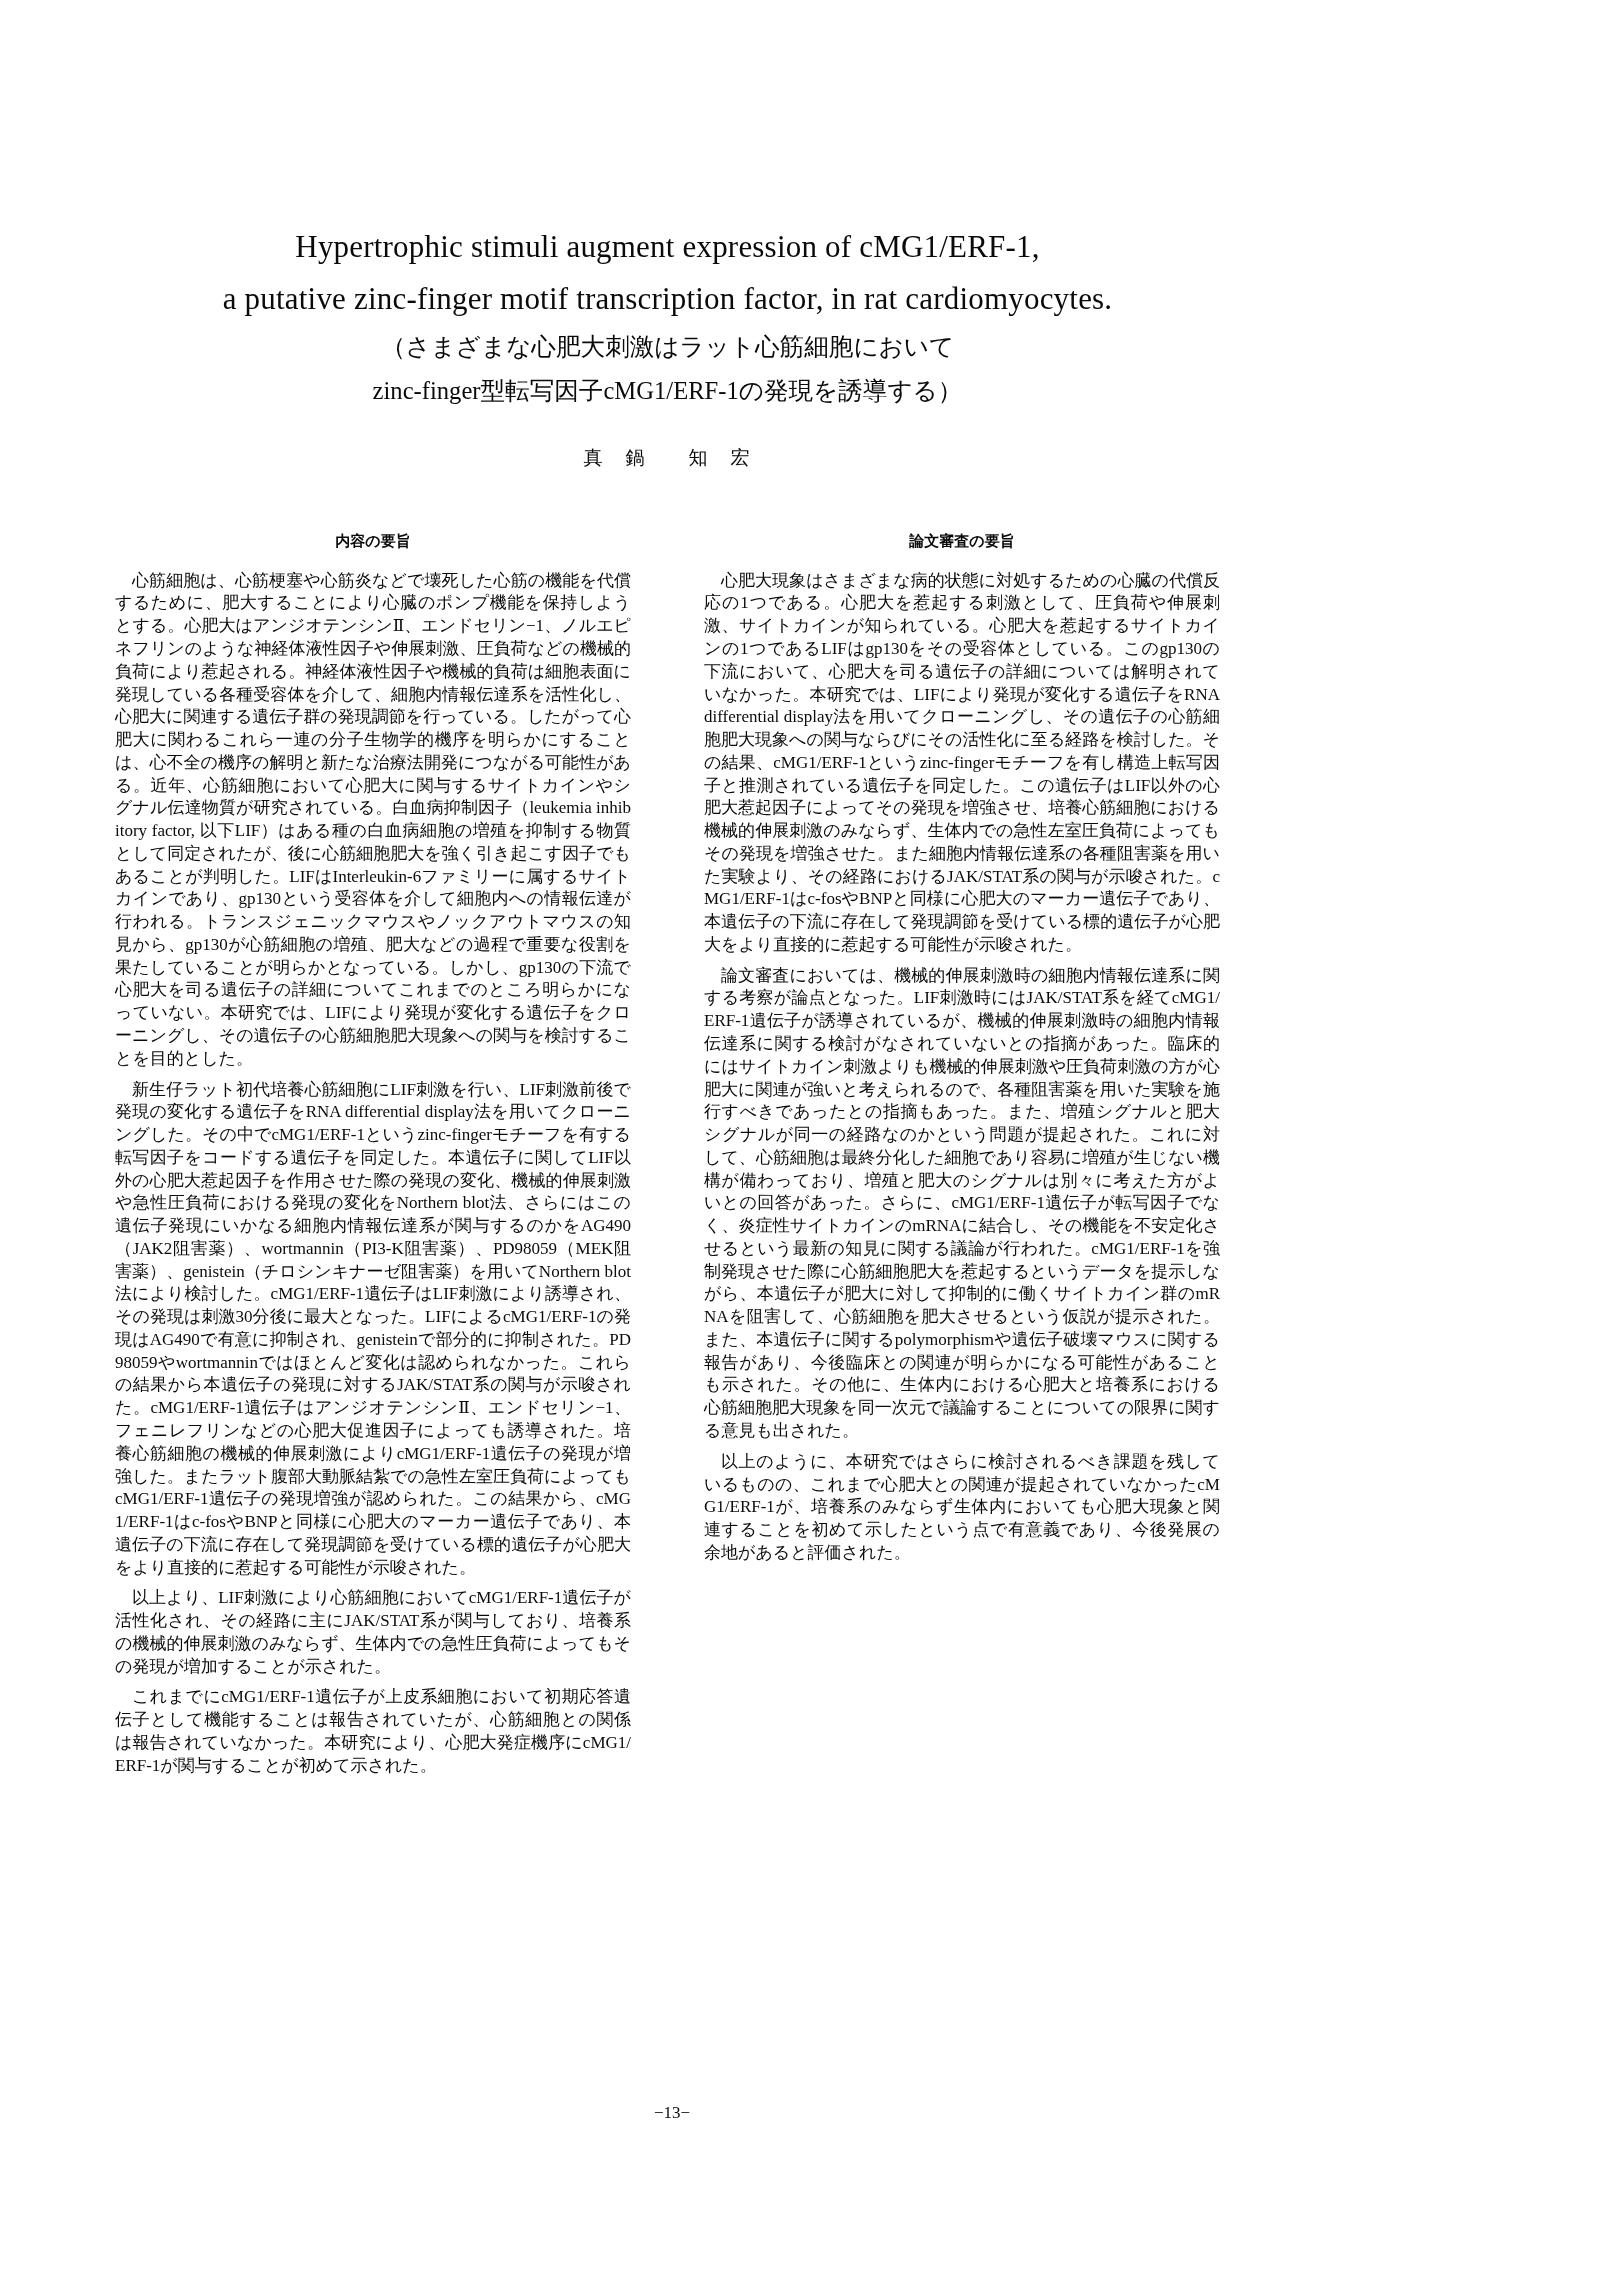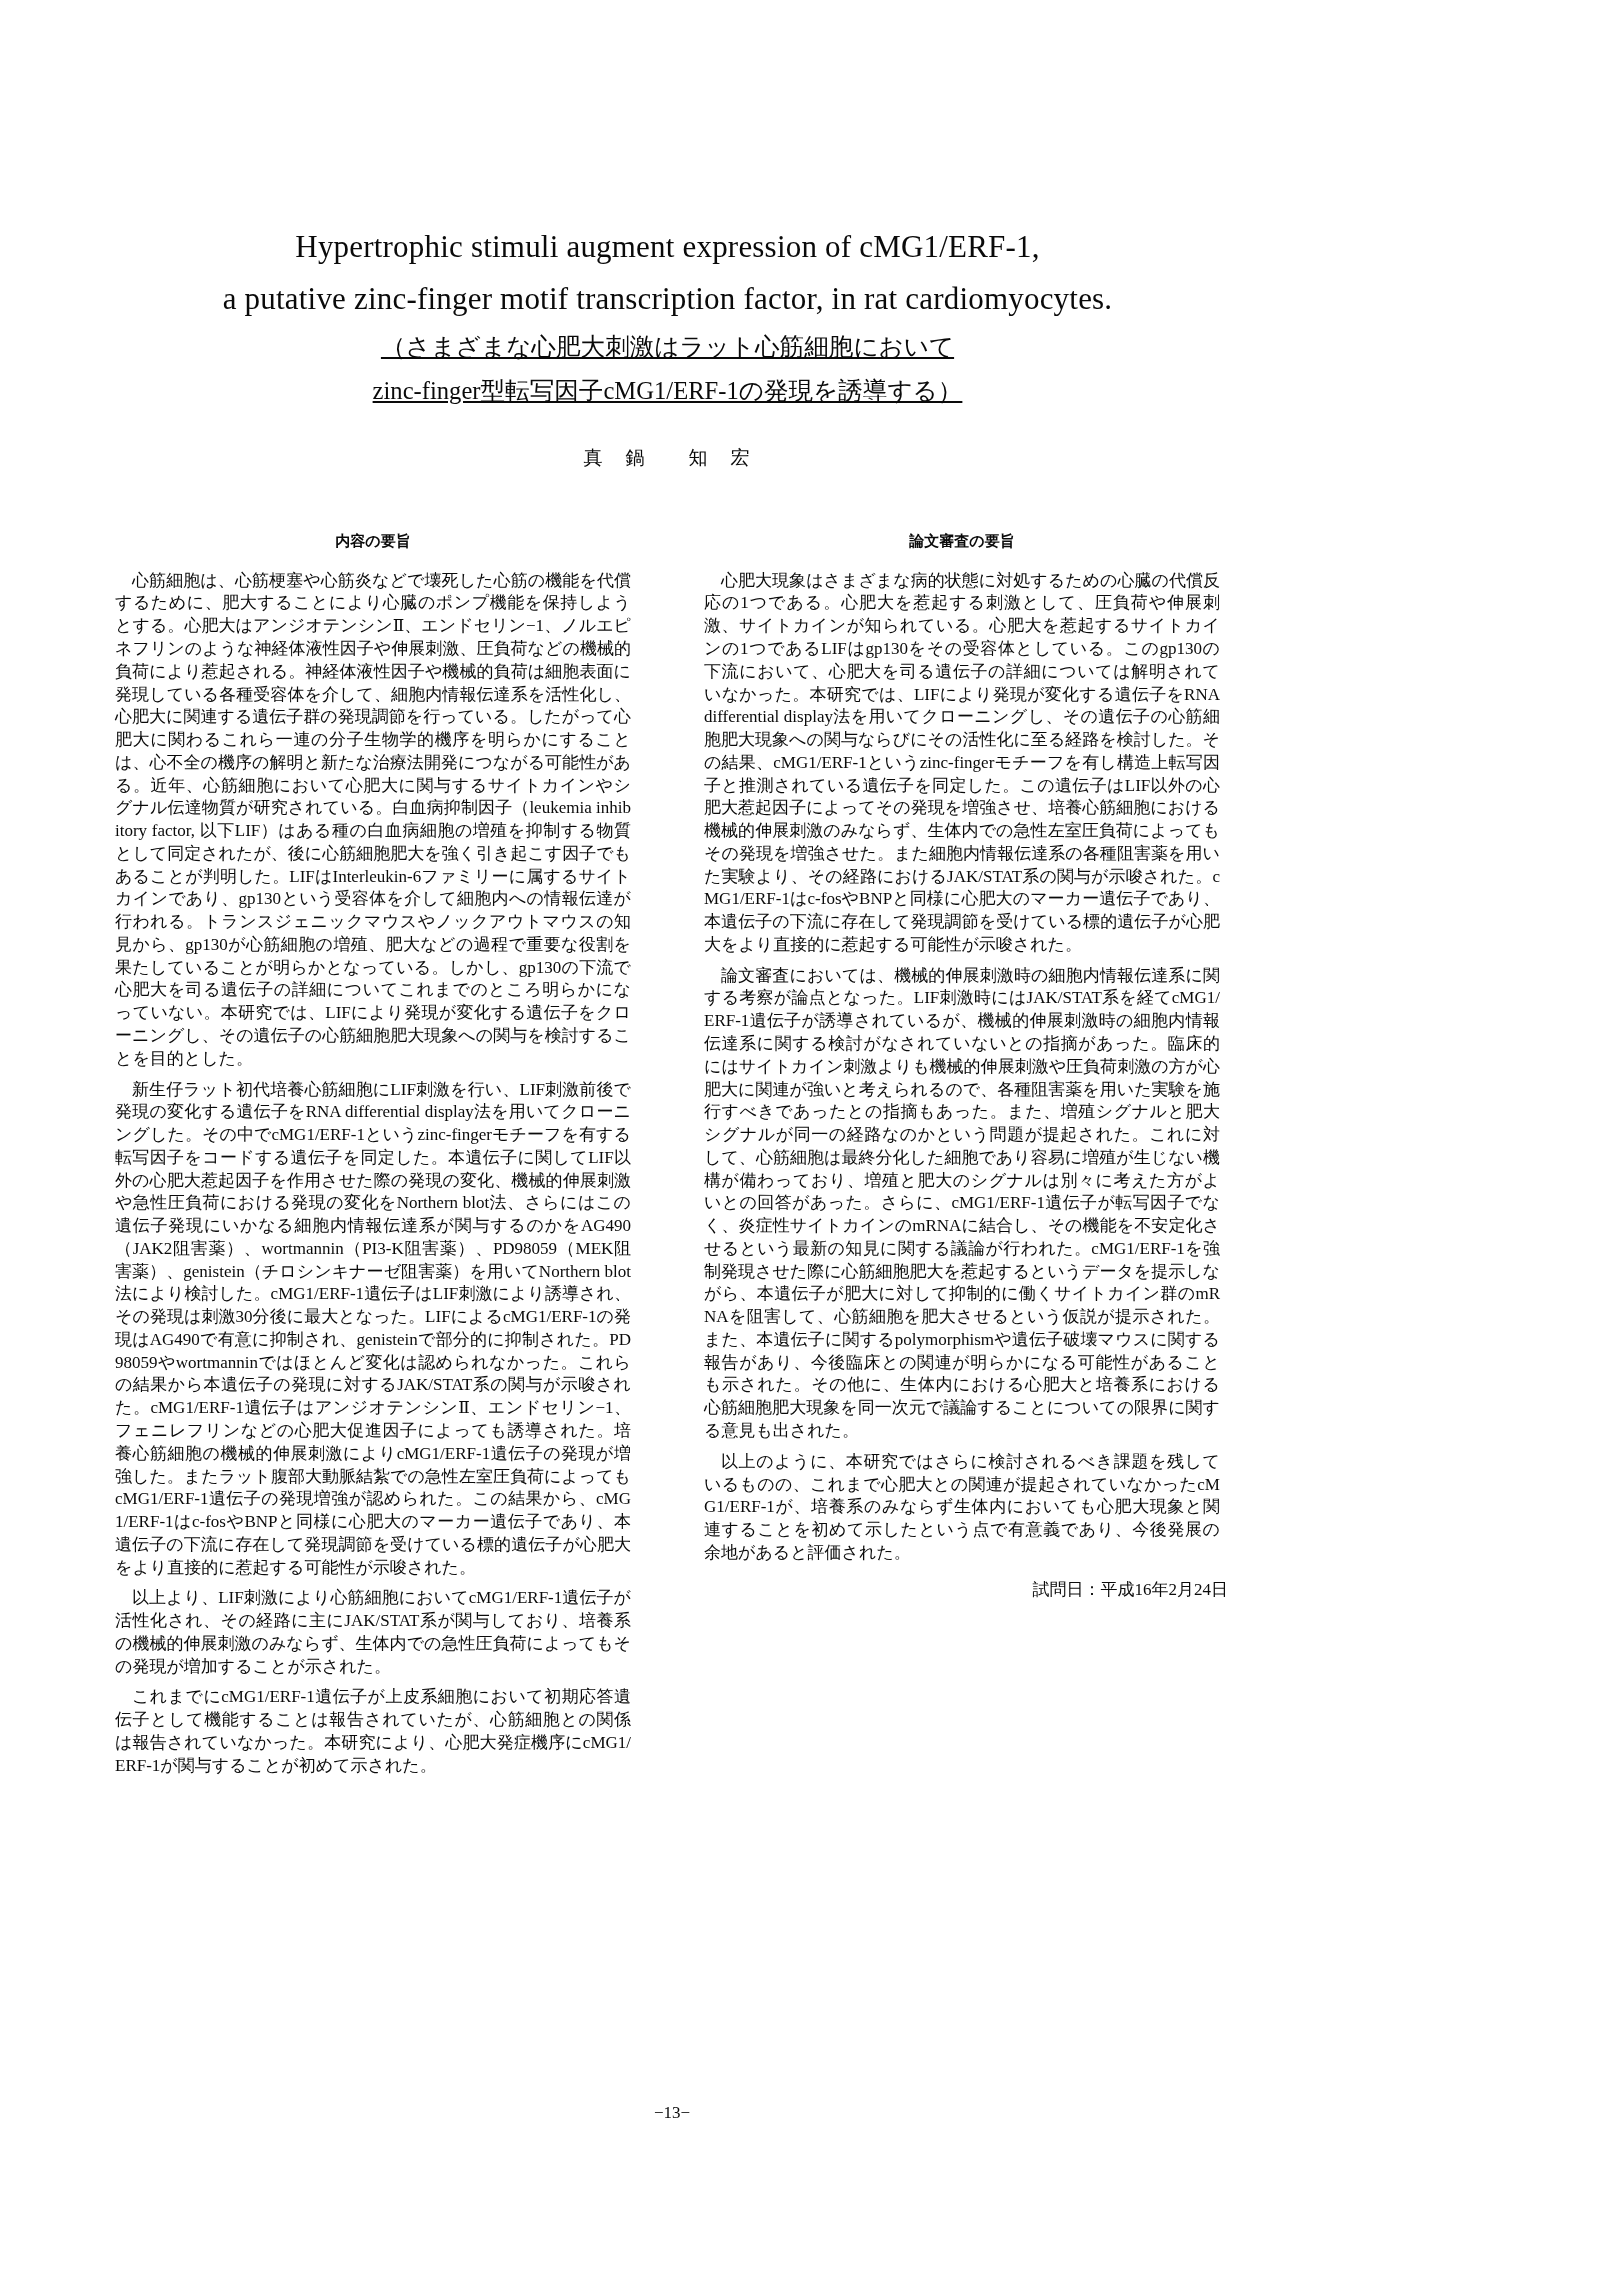--- a/index.html
+++ b/index.html
@@ -19,21 +19,20 @@
   }
   .title-block { text-align: center; }
   .title-en {
     font-size: 31px;
     line-height: 52px;
     letter-spacing: 0.2px;
   }
   .title-ja {
     font-size: 24.6px;
     line-height: 44px;
-    text-decoration: underline;
   }
   .title-ja:first-of-type { margin-top: 4.9px; }
   .author {
     margin-top: 32px;
     font-size: 19px;
     letter-spacing: 2px;
   }
   .columns {
     display: flex;
     gap: 57px;
@@ -105,21 +104,20 @@
       <p class="para">これまでにcMG1/ERF-1遺伝子が上皮系細胞において初期応答遺伝子として機能することは報告されていたが、心筋細胞との関係は報告されていなかった。本研究により、心肥大発症機序にcMG1/ERF-1が関与することが初めて示された。</p>
     </section>
 
     <section class="col">
       <h2 class="col-heading">論文審査の要旨</h2>
       <p class="para">心肥大現象はさまざまな病的状態に対処するための心臓の代償反応の1つである。心肥大を惹起する刺激として、圧負荷や伸展刺激、サイトカインが知られている。心肥大を惹起するサイトカインの1つであるLIFはgp130をその受容体としている。このgp130の下流において、心肥大を司る遺伝子の詳細については解明されていなかった。本研究では、LIFにより発現が変化する遺伝子をRNA differential display法を用いてクローニングし、その遺伝子の心筋細胞肥大現象への関与ならびにその活性化に至る経路を検討した。その結果、cMG1/ERF-1というzinc-fingerモチーフを有し構造上転写因子と推測されている遺伝子を同定した。この遺伝子はLIF以外の心肥大惹起因子によってその発現を増強させ、培養心筋細胞における機械的伸展刺激のみならず、生体内での急性左室圧負荷によってもその発現を増強させた。また細胞内情報伝達系の各種阻害薬を用いた実験より、その経路におけるJAK/STAT系の関与が示唆された。cMG1/ERF-1はc-fosやBNPと同様に心肥大のマーカー遺伝子であり、本遺伝子の下流に存在して発現調節を受けている標的遺伝子が心肥大をより直接的に惹起する可能性が示唆された。</p>
       <p class="para">論文審査においては、機械的伸展刺激時の細胞内情報伝達系に関する考察が論点となった。LIF刺激時にはJAK/STAT系を経てcMG1/ERF-1遺伝子が誘導されているが、機械的伸展刺激時の細胞内情報伝達系に関する検討がなされていないとの指摘があった。臨床的にはサイトカイン刺激よりも機械的伸展刺激や圧負荷刺激の方が心肥大に関連が強いと考えられるので、各種阻害薬を用いた実験を施行すべきであったとの指摘もあった。また、増殖シグナルと肥大シグナルが同一の経路なのかという問題が提起された。これに対して、心筋細胞は最終分化した細胞であり容易に増殖が生じない機構が備わっており、増殖と肥大のシグナルは別々に考えた方がよいとの回答があった。さらに、cMG1/ERF-1遺伝子が転写因子でなく、炎症性サイトカインのmRNAに結合し、その機能を不安定化させるという最新の知見に関する議論が行われた。cMG1/ERF-1を強制発現させた際に心筋細胞肥大を惹起するというデータを提示しながら、本遺伝子が肥大に対して抑制的に働くサイトカイン群のmRNAを阻害して、心筋細胞を肥大させるという仮説が提示された。また、本遺伝子に関するpolymorphismや遺伝子破壊マウスに関する報告があり、今後臨床との関連が明らかになる可能性があることも示された。その他に、生体内における心肥大と培養系における心筋細胞肥大現象を同一次元で議論することについての限界に関する意見も出された。</p>
       <p class="para">以上のように、本研究ではさらに検討されるべき課題を残しているものの、これまで心肥大との関連が提起されていなかったcMG1/ERF-1が、培養系のみならず生体内においても心肥大現象と関連することを初めて示したという点で有意義であり、今後発展の余地があると評価された。</p>
 
 
-      <div class="exam-date">試問日：平成16年2月24日</div>
     </section>
 
   </main>
 
   <footer class="page-number">−13−</footer>
 
 </div>
 
 
 </body></html>

